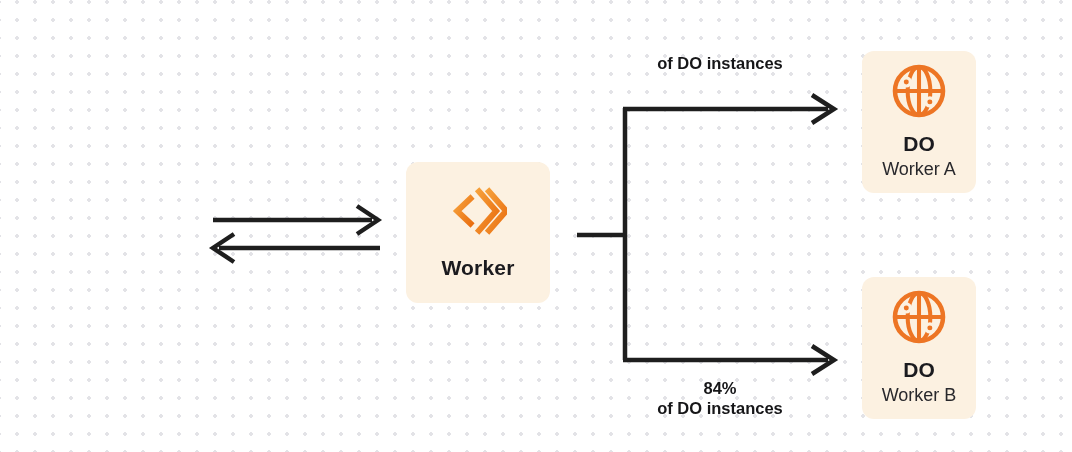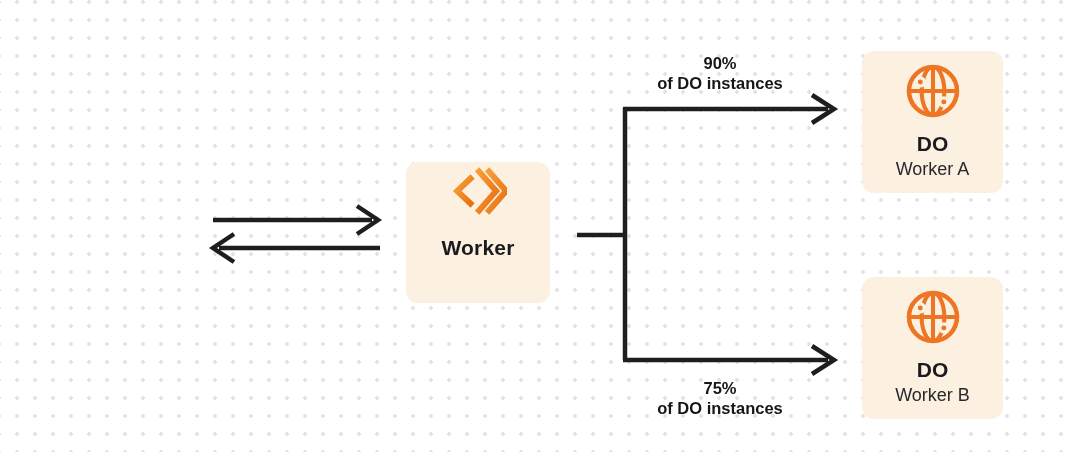--- a/index.html
+++ b/index.html
@@ -37,24 +37,25 @@
     width: 142px; height: 141px;
     background: #f4f4f5;
     border-radius: 8px;
   }
   .node-worker {
     left: 406px; top: 162px;
     width: 144px; height: 141px;
     background: #fcf1e1;
     border-radius: 12px;
     justify-content: flex-start;
+    padding-top: 20px;
   }
   .node-do {
     left: 862px;
-    width: 141px; height: 142px;
+    width: 114px; height: 142px;
     background: #fcf1e1;
     border-radius: 12px;
     justify-content: flex-start;
     padding-top: 11px;
   }
   .node-do-a { top: 51px; }
   .node-do-b { top: 277px; }
 
   .node-title {
     font-size: 21px;
@@ -168,22 +169,21 @@
         <path d="M5.5 32 H58.5" stroke-width="4.5"></path>
         <circle cx="18" cy="22" r="4.5" fill="#ED7524" stroke="#FCF1E1" stroke-width="3.5"></circle>
         <circle cx="44" cy="44" r="4.5" fill="#ED7524" stroke="#FCF1E1" stroke-width="3.5"></circle>
       </svg>
     </span>
     <span class="do-title">DO</span>
     <span class="do-subtitle">Worker B</span>
   </div>
 
   <div class="split-label split-label-a">
-    <span class="percent">90%</span>
     <span class="caption">of DO instances</span>
   </div>
 
   <div class="split-label split-label-b">
-    <span class="percent">75%</span>
+    <span class="percent">84%</span>
     <span class="caption">of DO instances</span>
   </div>
 
 </div>
 
 </body></html>

